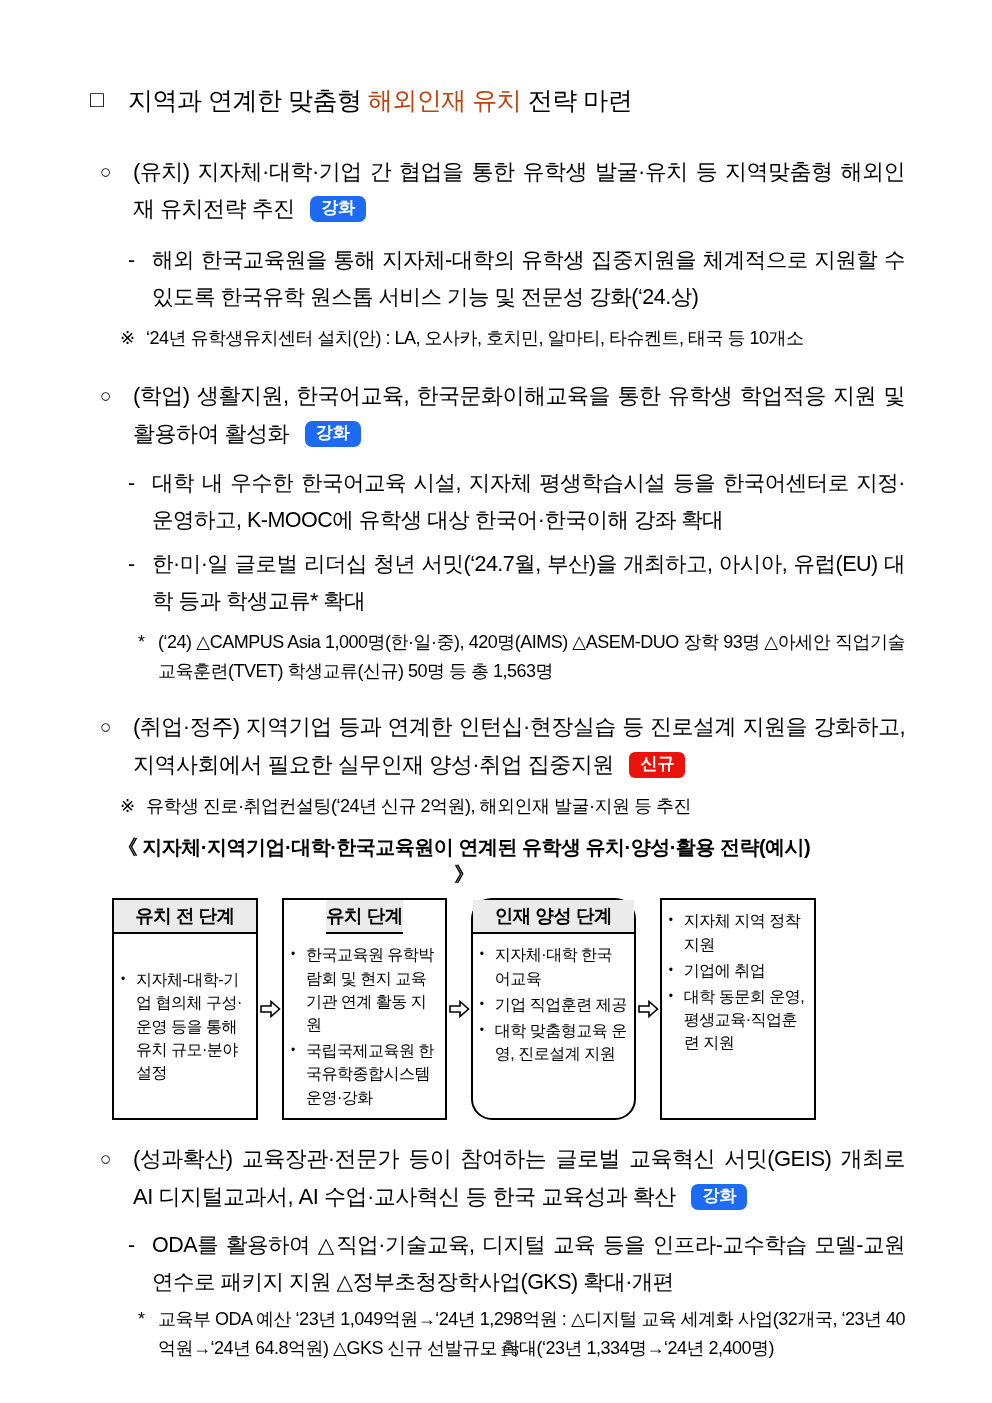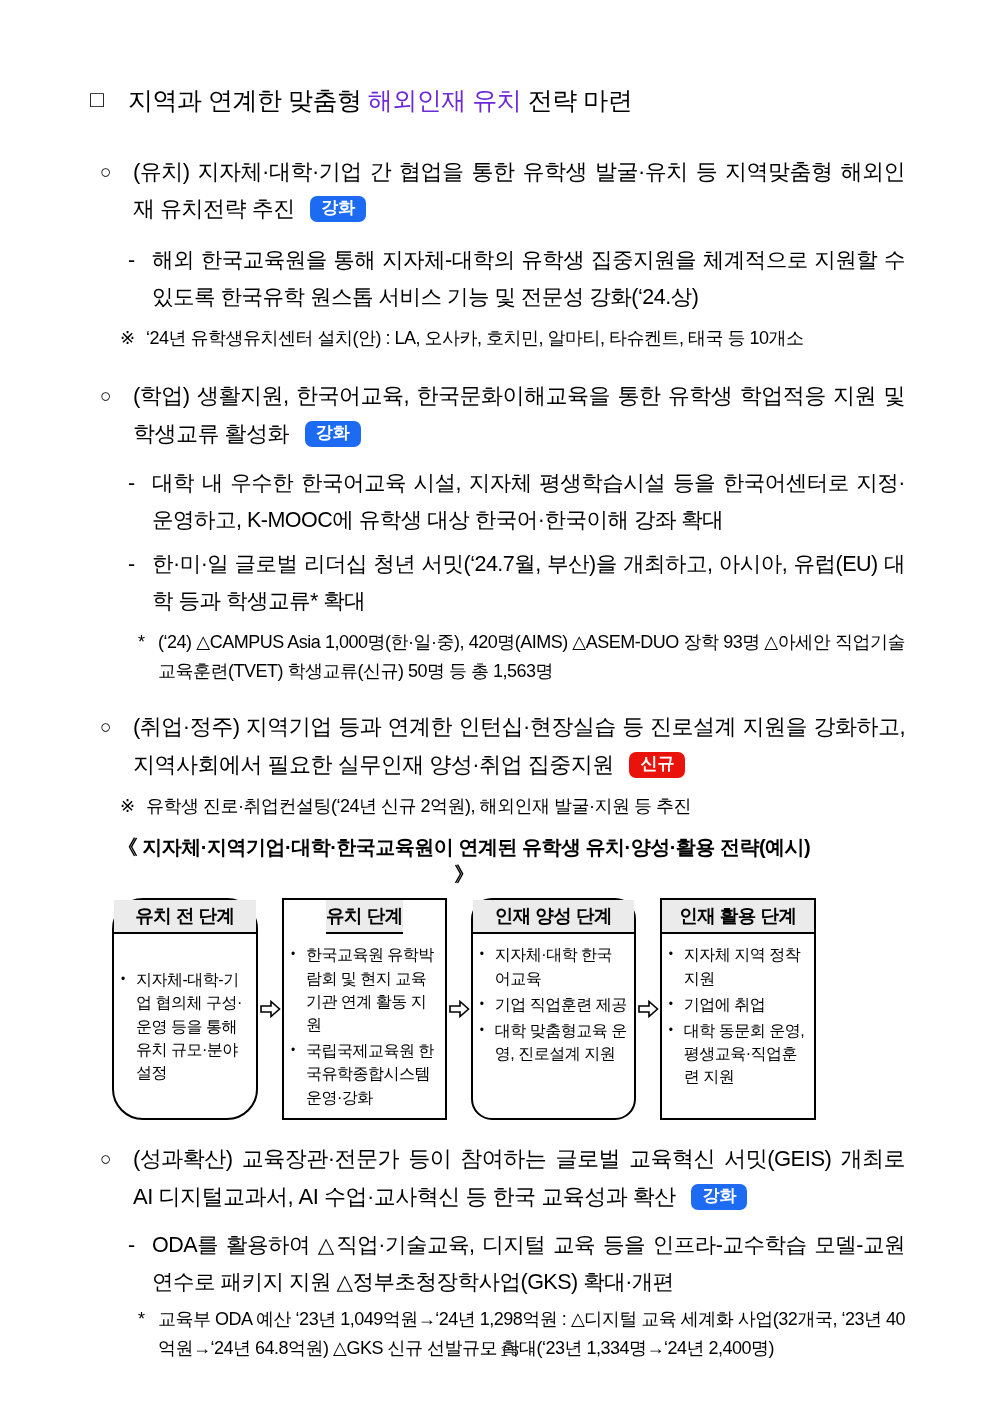--- a/index.html
+++ b/index.html
@@ -6,21 +6,21 @@
   body{
     width:992px;height:1403px;overflow:hidden;
     font-family:"Liberation Sans","DejaVu Sans",sans-serif;
     color:#000;
   }
   .page{position:relative;width:992px;height:1403px;box-sizing:border-box;
         padding:84px 87px 0 90px;background:#fff;}
 
   .seg{white-space:pre-wrap;}
   .b{font-weight:normal;}
-  .c-blue{color:#6d28d9;}
+  .c-blue{color:#c2410c;}
 
   
   .heading{display:flex;font-size:25px;font-weight:bold;line-height:1.3;letter-spacing:-0.5px;}
   .heading .marker{width:38px;flex:none;font-weight:normal;font-size:23px;padding-top:1px;}
 
   
   .para{display:flex;letter-spacing:-0.5px;}
   .para .marker{flex:none;}
   .ptext{flex:1;text-align:justify;}
 
@@ -38,28 +38,28 @@
   .mt-b1{margin-top:36px;} .mt-s1{margin-top:14px;} .mt-n1{margin-top:8px;}
   .mt-b2{margin-top:24px;} .mt-s2{margin-top:12px;} .mt-s3{margin-top:8px;}
   .mt-b3{margin-top:22px;} .mt-fig{margin-top:14px;}
   .mt-b4{margin-top:20px;} .mt-s4{margin-top:12px;} .mt-n4{margin-top:4px;}
 
   
   .badge{display:inline-block;color:#fff;font-weight:bold;font-size:17px;
          line-height:1.35;padding:1px 11px 2px;border-radius:7px;margin-left:10px;
          vertical-align:3px;letter-spacing:0;}
   .badge.blue{background:#1c6bf2;}
-  .badge.red{background:#ea130c;}
+  .badge.red{background:#ea130c;border-radius:6px;}
 
   
   .figure{margin-left:22px;width:704px;letter-spacing:-0.5px;}
   .fig-title{text-align:center;font-size:20px;font-weight:bold;}
   .fig-row{display:flex;align-items:stretch;margin-top:10px;}
   .fig-col{border:2px solid #000;background:#fff;display:flex;flex-direction:column;box-sizing:border-box;}
-  .w1{width:168px;border-radius:31px;} .w2{width:190px;align-items:center;} .w3{width:190px;border-radius:21px;} .w4{width:180px;}
+  .w1{width:168px;} .w2{width:190px;align-items:center;} .w3{width:190px;border-radius:21px;} .w4{width:180px;}
   .fig-head{background:#ebebeb;border-bottom:2px solid #000;text-align:center;
             font-weight:bold;font-size:18.5px;padding:3px 0 4px;}
   .fig-body{flex:1;padding:9px 7px;font-size:16px;line-height:1.45;
             display:flex;flex-direction:column;gap:3px;text-align:left;}
   .fig-body.center{justify-content:center;}
   .fig-item{display:flex;}
   .fig-item .dot{width:15px;flex:none;font-size:12px;padding-top:3px;}
   .fig-item .itext{flex:1;}
   .fig-arrow{flex:1;display:flex;align-items:center;justify-content:center;}
 
@@ -86,21 +86,21 @@
     <div class="ptext"><span class="seg">해외 </span><span class="seg b">한국교육원</span><span class="seg">을 통해 </span><span class="seg b">지자체-대학</span><span class="seg">의 </span><span class="seg b">유학생 집중지원</span><span class="seg">을 체계적으로 지원할 수 있도록 한국유학 </span><span class="seg b">원스톱 서비스</span><span class="seg"> 기능 및 전문성 </span><span class="seg b">강화</span><span class="seg">(‘24.상)</span></div>
   </div>
 
   <div class="para fn mt-n1">
     <span class="marker">※</span>
     <div class="ptext"><span class="seg">‘24년 유학생유치센터 설치(안) : LA, 오사카, 호치민, 알마티, 타슈켄트, 태국 등 10개소</span></div>
   </div>
 
   <div class="para bullet mt-b2">
     <span class="marker">○</span>
-    <div class="ptext"><span class="seg">(학업) </span><span class="seg b">생활지원, 한국어교육, 한국문화이해교육</span><span class="seg">을 통한 유학생 </span><span class="seg b">학업적응 지원</span><span class="seg"> 및 </span><span class="seg b">학생교류 활성화</span><span class="seg"> </span><span class="badge blue">강화</span></div>
+    <div class="ptext"><span class="seg">(학업) </span><span class="seg b">생활지원, 한국어교육, 한국문화이해교육</span><span class="seg">을 통한 유학생 </span><span class="seg b">학업적응 지원</span><span class="seg"> 및 </span><span class="seg b">활용하여 활성화</span><span class="seg"> </span><span class="badge blue">강화</span></div>
   </div>
 
   <div class="para sub mt-s2">
     <span class="marker">-</span>
     <div class="ptext"><span class="seg b">대학 내 우수한 한국어교육 시설</span><span class="seg">, </span><span class="seg b">지자체 평생학습시설</span><span class="seg"> 등을 </span><span class="seg b">한국어센터</span><span class="seg">로 지정·운영하고, K-MOOC에 유학생 대상 </span><span class="seg b">한국어·한국이해 강좌 확대</span></div>
   </div>
 
   <div class="para sub mt-s3">
     <span class="marker">-</span>
     <div class="ptext"><span class="seg b">한·미·일 글로벌 리더십 청년 서밋</span><span class="seg">(‘24.7월, 부산)을 개최하고, </span><span class="seg b">아시아, 유럽</span><span class="seg">(EU) 대학 등과 </span><span class="seg b">학생교류*</span><span class="seg"> 확대</span></div>
@@ -179,21 +179,20 @@
         </div>
       </div>
 
       <div class="fig-arrow">
         <svg width="24" height="24" viewBox="0 0 24 24">
             <path d="M3 9 H13 V4.5 L21.5 12 L13 19.5 V15 H3 Z" fill="#fff" stroke="#000" stroke-width="1.6"></path>
           </svg>
       </div>
 
       <div class="fig-col w4">
-        <div class="fig-head">인재 활용 단계</div>
         <div class="fig-body">
           <div class="fig-item">
             <span class="dot">•</span>
             <span class="itext"><span class="seg b">지자체</span><span class="seg"> 지역 정착 지원</span></span>
           </div>
           <div class="fig-item">
             <span class="dot">•</span>
             <span class="itext"><span class="seg b">기업</span><span class="seg">에 취업</span></span>
           </div>
           <div class="fig-item">

